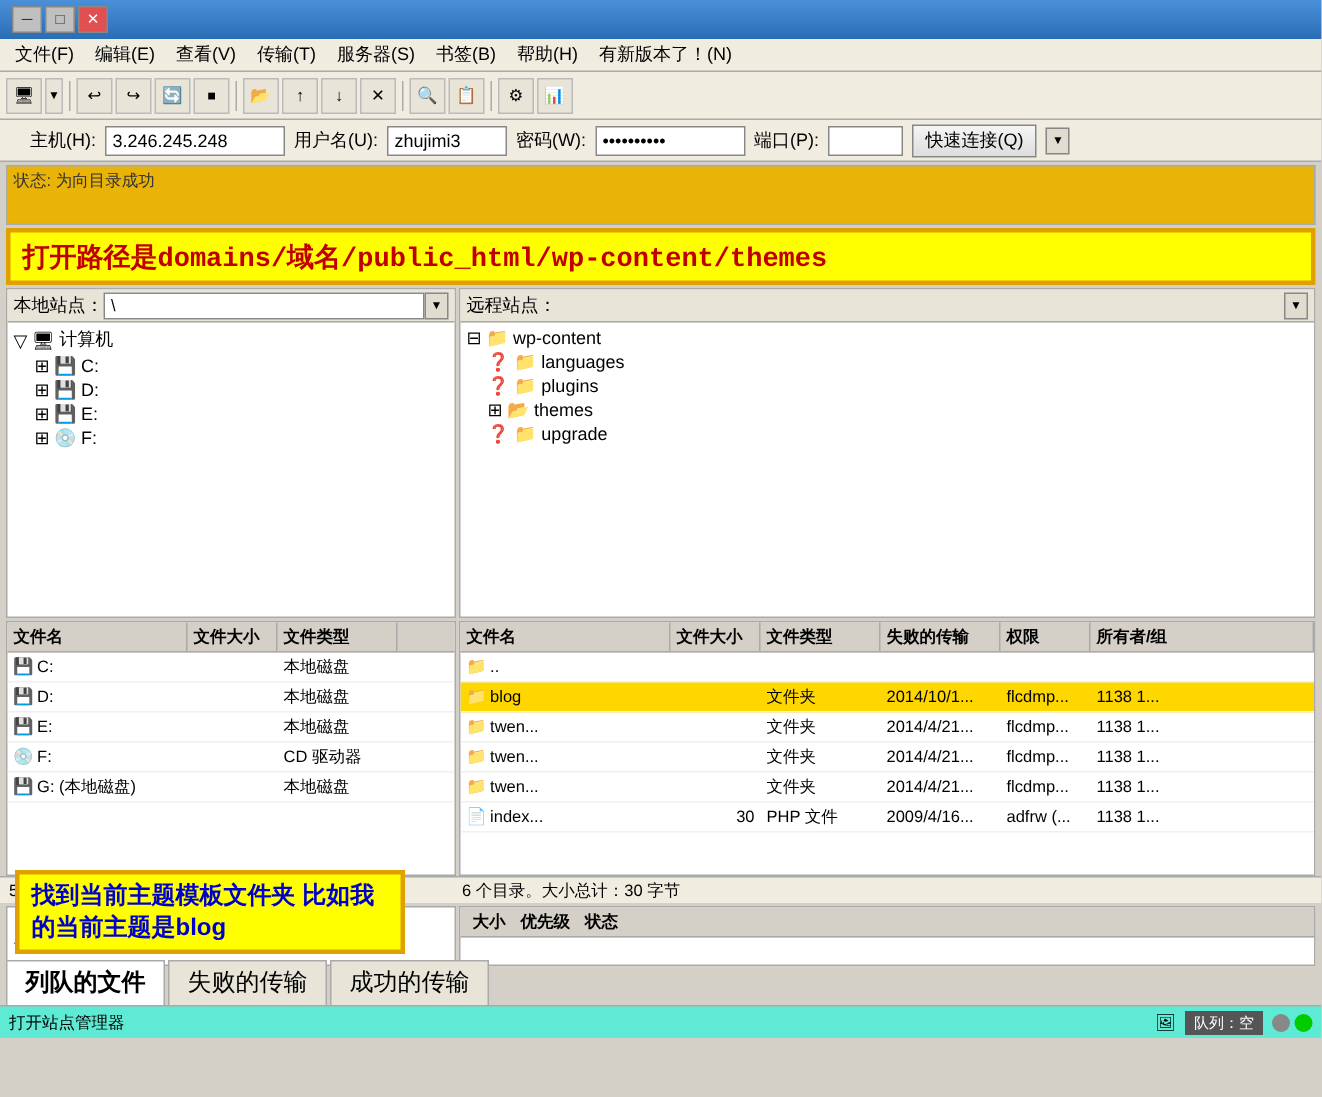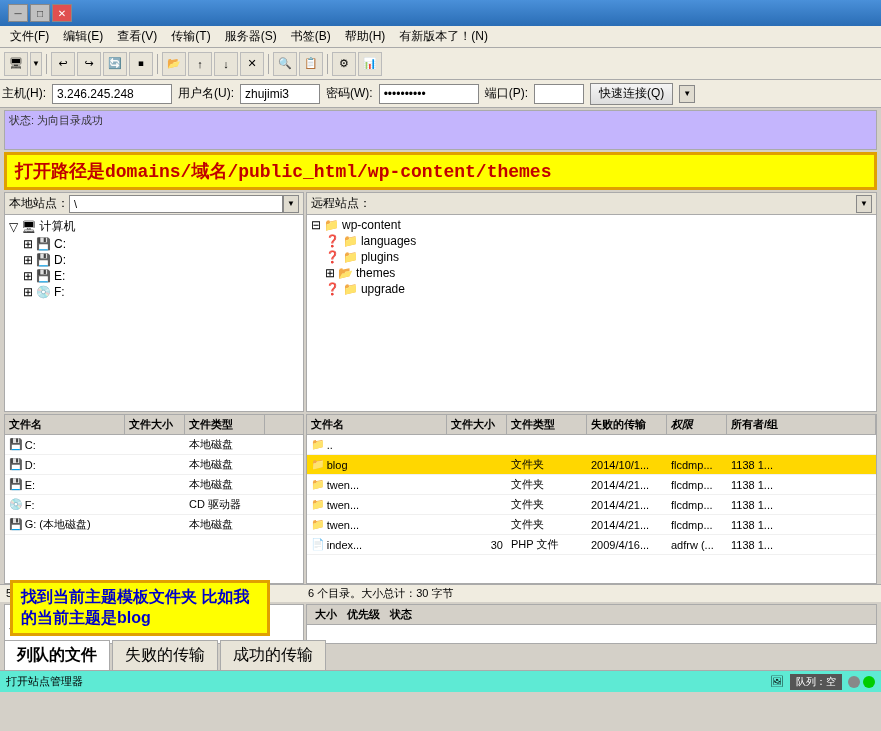--- a/index.html
+++ b/index.html
@@ -111,21 +111,21 @@
       display: flex;
       align-items: center;
       justify-content: center;
       cursor: pointer;
       font-size: 8px;
     }
 
     
     .connection-bar {
       background: #f0ece0;
-      padding: 3px 2px;
+      padding: 3px 20px;
       display: flex;
       align-items: center;
       gap: 6px;
       height: 28px;
       border-bottom: 1px solid #aaa;
     }
     .conn-label { font-size: 12px; color: #000; white-space: nowrap; }
     .conn-input {
       height: 20px;
       border: 1px solid #888;
@@ -143,21 +143,21 @@
       padding: 0 8px;
       background: linear-gradient(to bottom, #f5f5f5, #ddd);
       border: 1px solid #888;
       cursor: pointer;
       font-size: 12px;
       font-family: inherit;
     }
 
     
     .log-area {
-      background: #c4b5fd;
+      background: #eab308;
       border: 1px solid #aaa;
       margin: 2px 4px;
       height: 40px;
       overflow: hidden;
       padding: 2px 4px;
       font-size: 11px;
       color: #333;
     }
 
     
@@ -280,21 +280,21 @@
       font-size: 11px;
       font-weight: bold;
       border-right: 1px solid #aaa;
       white-space: nowrap;
       overflow: hidden;
     }
     .file-col-name { flex: 0 0 120px; }
     .file-col-size { flex: 0 0 60px; }
     .file-col-type { flex: 0 0 80px; }
     .file-col-date { flex: 0 0 80px; }
-    .file-col-perm { flex: 0 0 60px; font-style: italic; }
+    .file-col-perm { flex: 0 0 60px; }
     .file-col-owner { flex: 1; }
 
     .file-rows { flex: 1; overflow-y: auto; }
     .file-row {
       display: flex;
       height: 20px;
       align-items: center;
       border-bottom: 1px solid #f0f0f0;
       cursor: pointer;
     }

